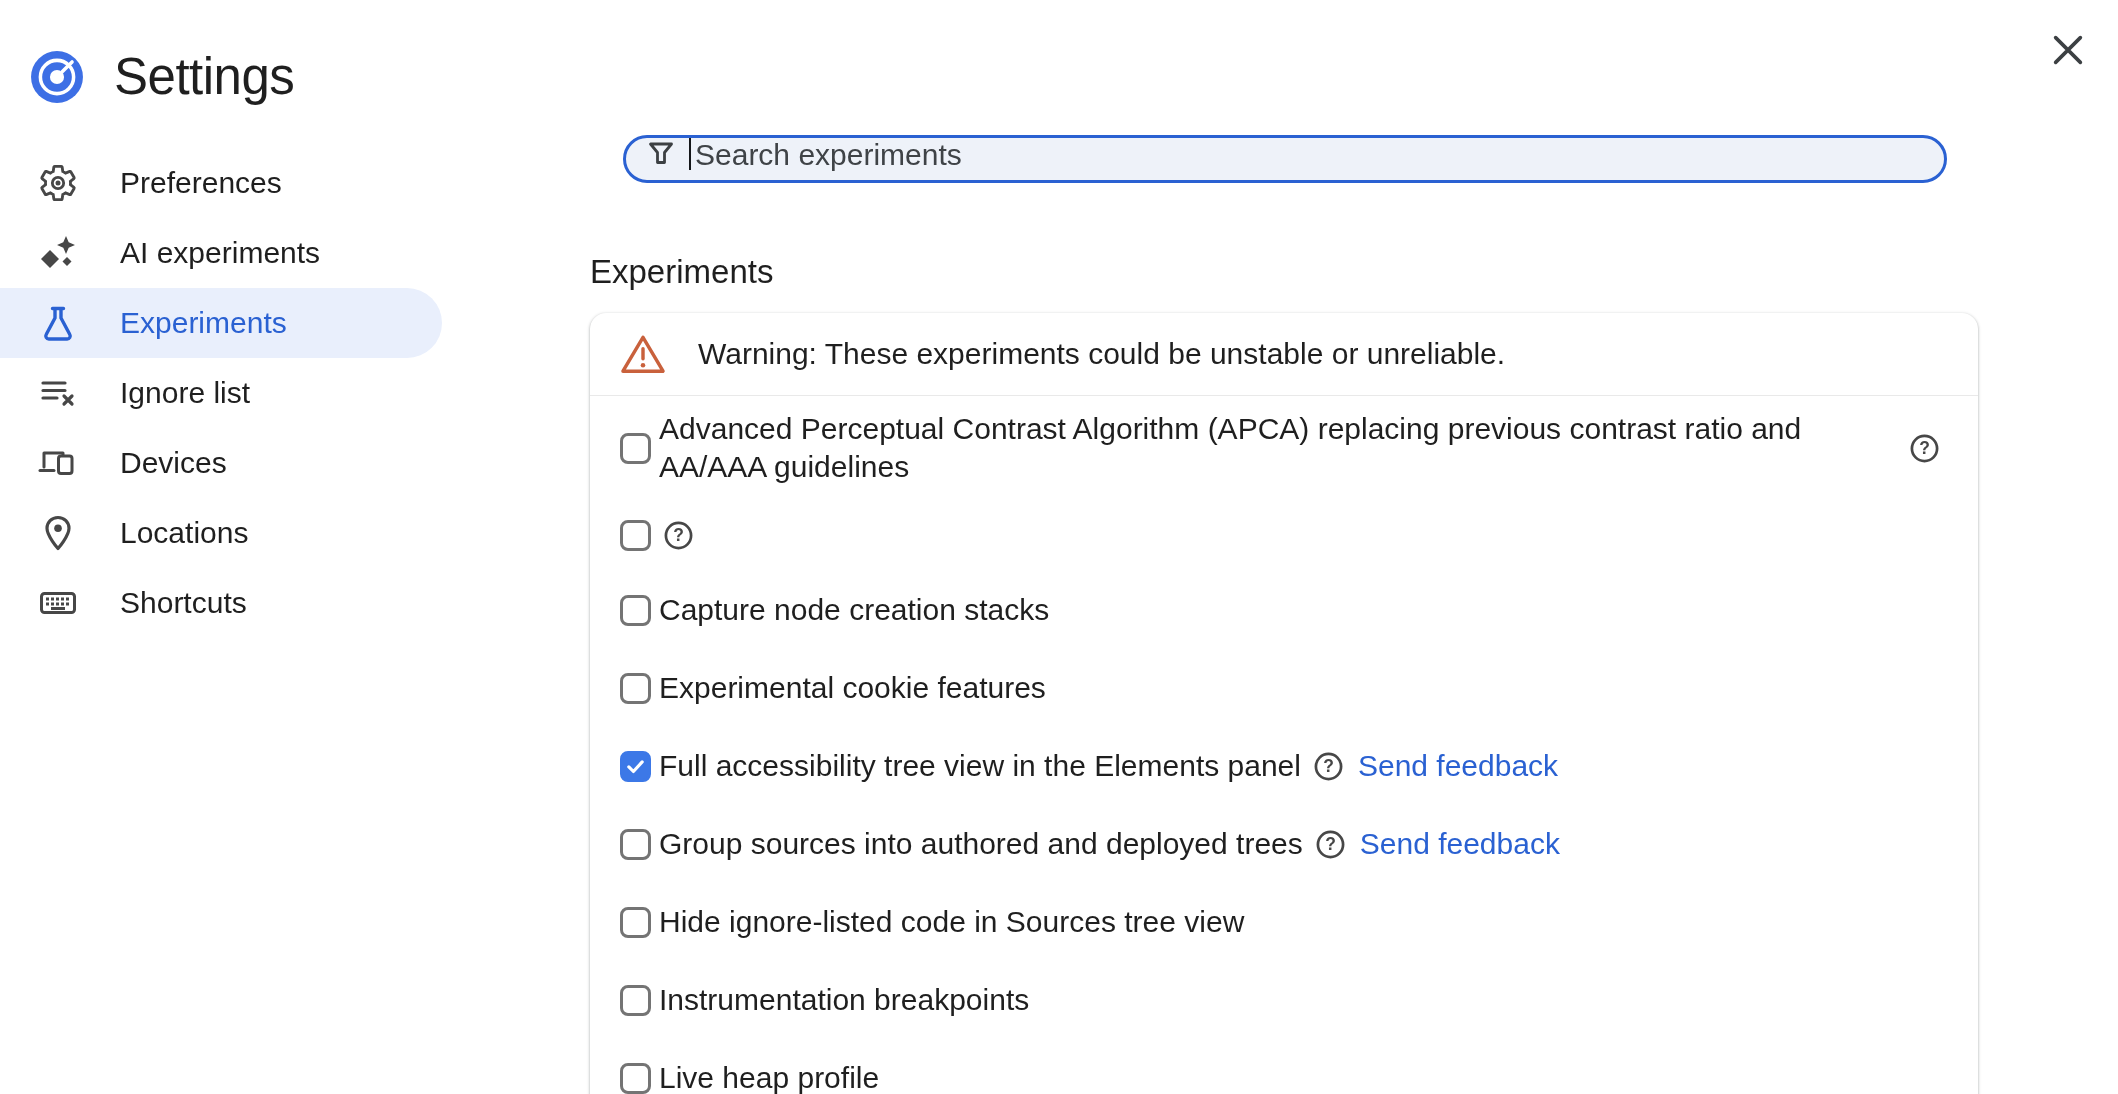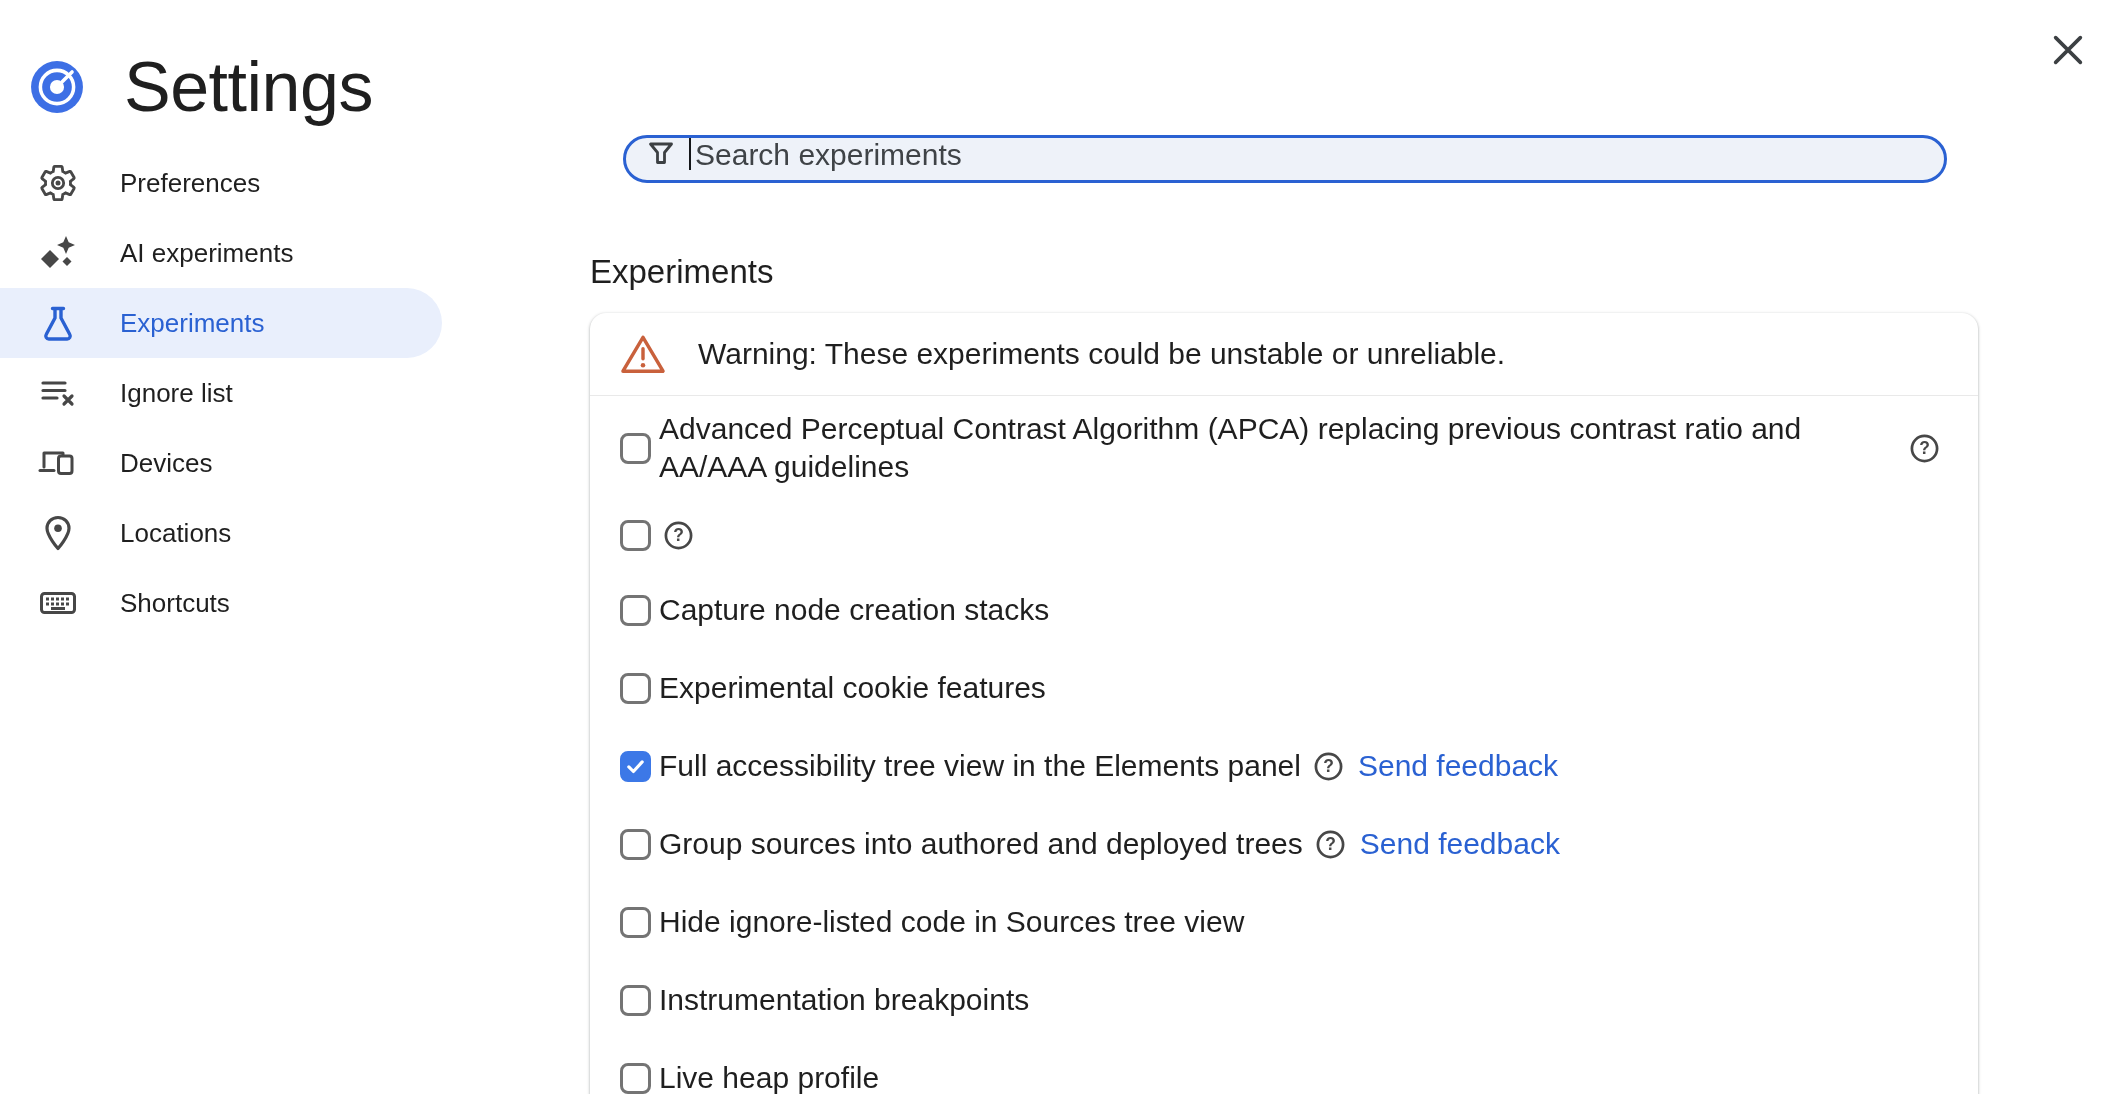--- a/index.html
+++ b/index.html
@@ -20,26 +20,26 @@
     font-family:"Liberation Sans",sans-serif;
   }
 
   
   .close-btn{position:absolute;top:30px;right:30px;width:40px;height:40px;
     border:none;background:none;padding:2px;cursor:pointer}
 
   
   .header{position:absolute;left:30px;top:50px;display:flex;align-items:center;gap:30px}
   .logo{width:54px;height:54px;display:block}
-  .title{font-size:70px;font-weight:500;letter-spacing:-.5px;margin:10px;line-height:54px}
+  .title{font-size:51px;font-weight:500;letter-spacing:-.5px;margin:0;line-height:54px}
 
   
   .sidebar{position:absolute;left:0;top:148px;width:442px}
   .nav-item{height:70px;display:flex;align-items:center;gap:42px;padding-left:38px;
-    font-size:26px;border-radius:0 35px 35px 0;cursor:pointer;user-select:none}
+    font-size:30px;border-radius:0 35px 35px 0;cursor:pointer;user-select:none}
   .nav-icon{width:40px;height:40px;flex:none;display:flex;align-items:center;justify-content:center}
   .nav-item.selected{background:var(--selected-bg);color:var(--accent-blue);font-weight:500}
 
   
   .main{position:absolute;left:590px;top:0;width:1392px}
   .search{margin:135px 0 0 33px;width:1324px;height:48px;
     border:3px solid var(--accent-blue);border-radius:26px;background:var(--search-bg);
     display:flex;align-items:flex-start;padding:0 20px}
   .filter-wrap{width:30px;height:30px;flex:none}
   .caret{width:2px;height:32px;background:#15171a;margin-left:13px;flex:none}

